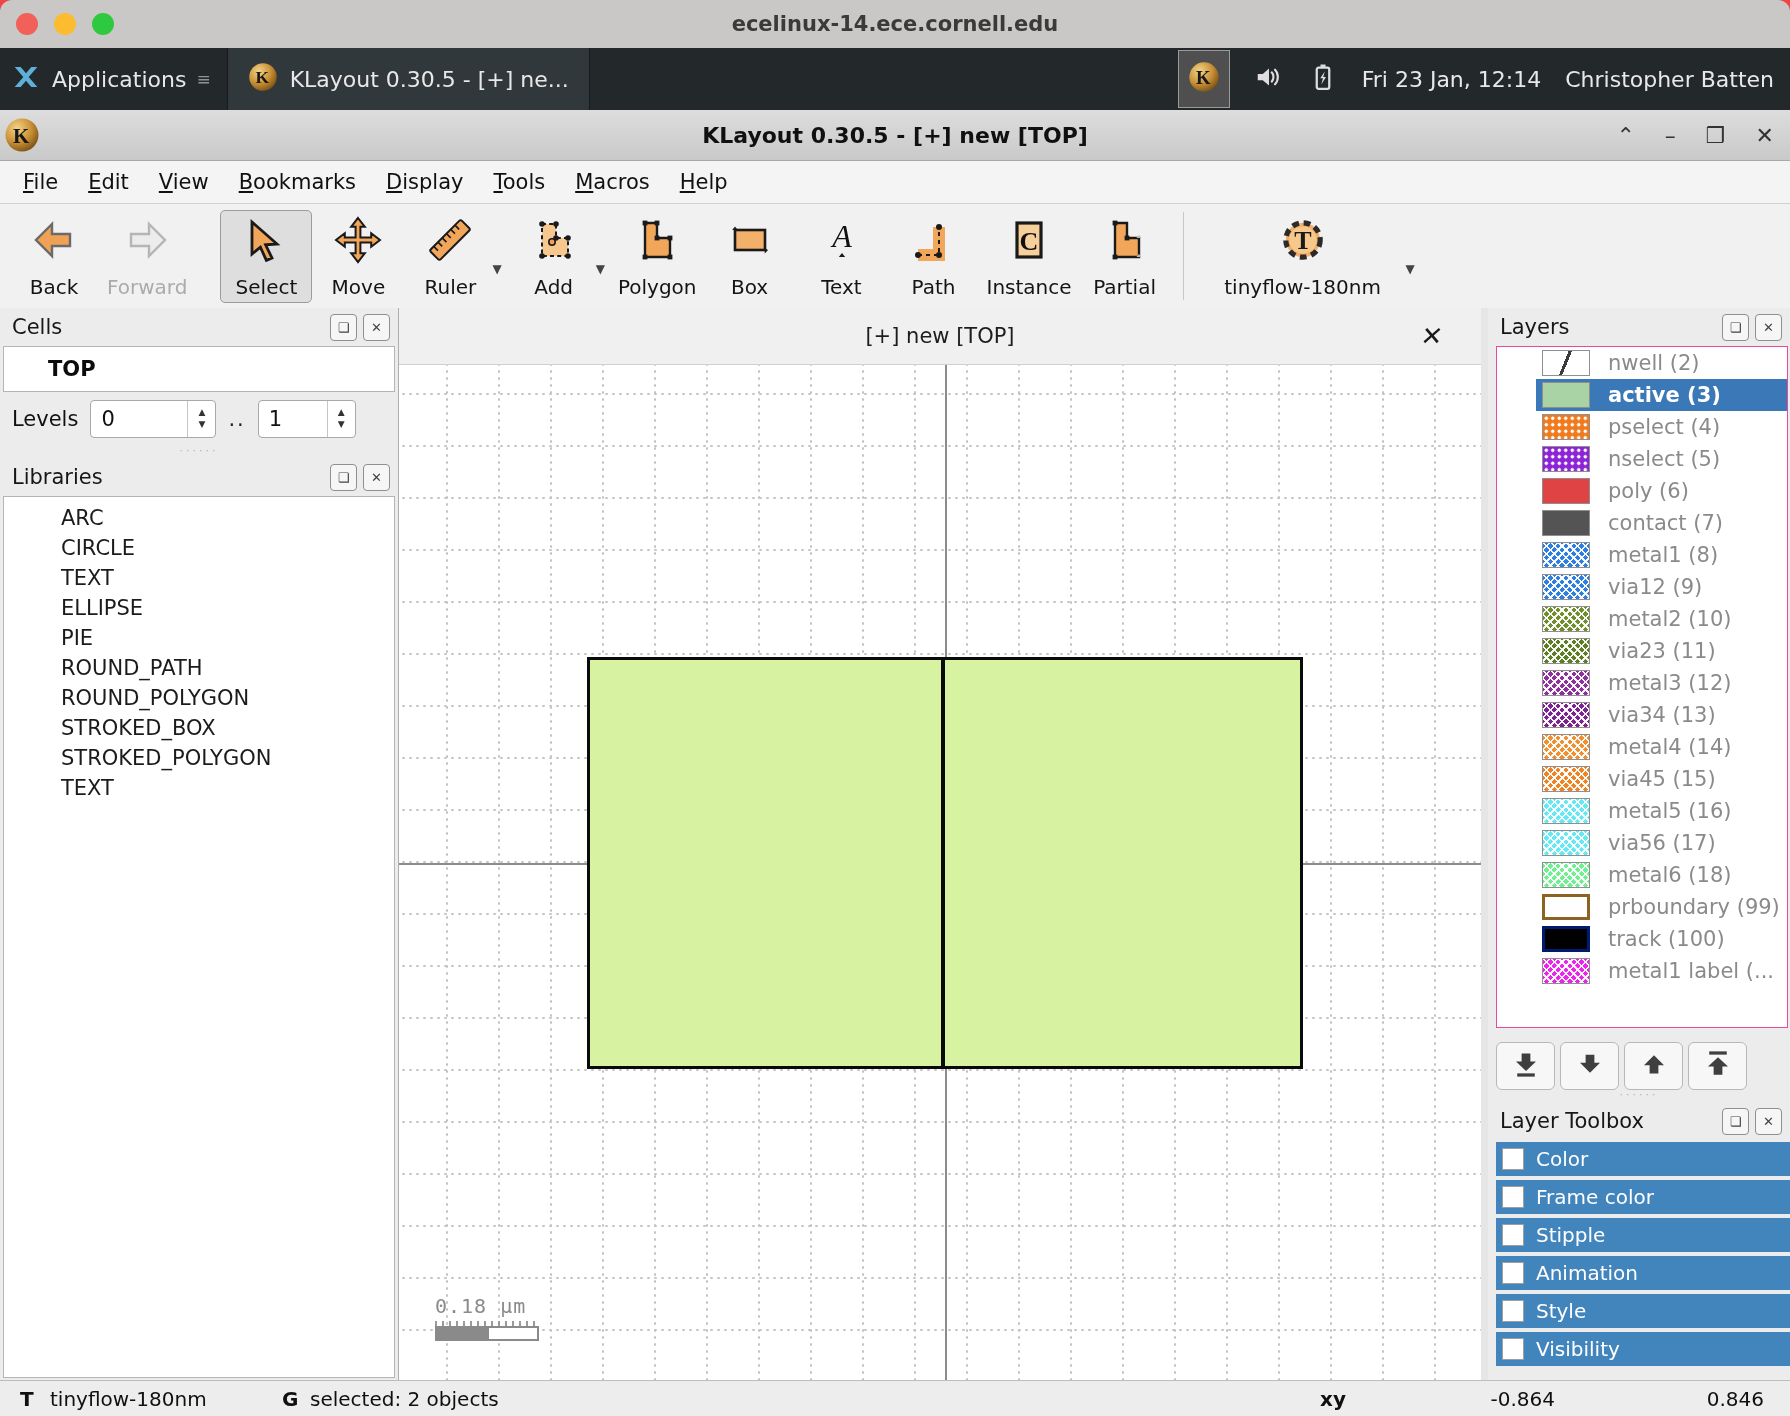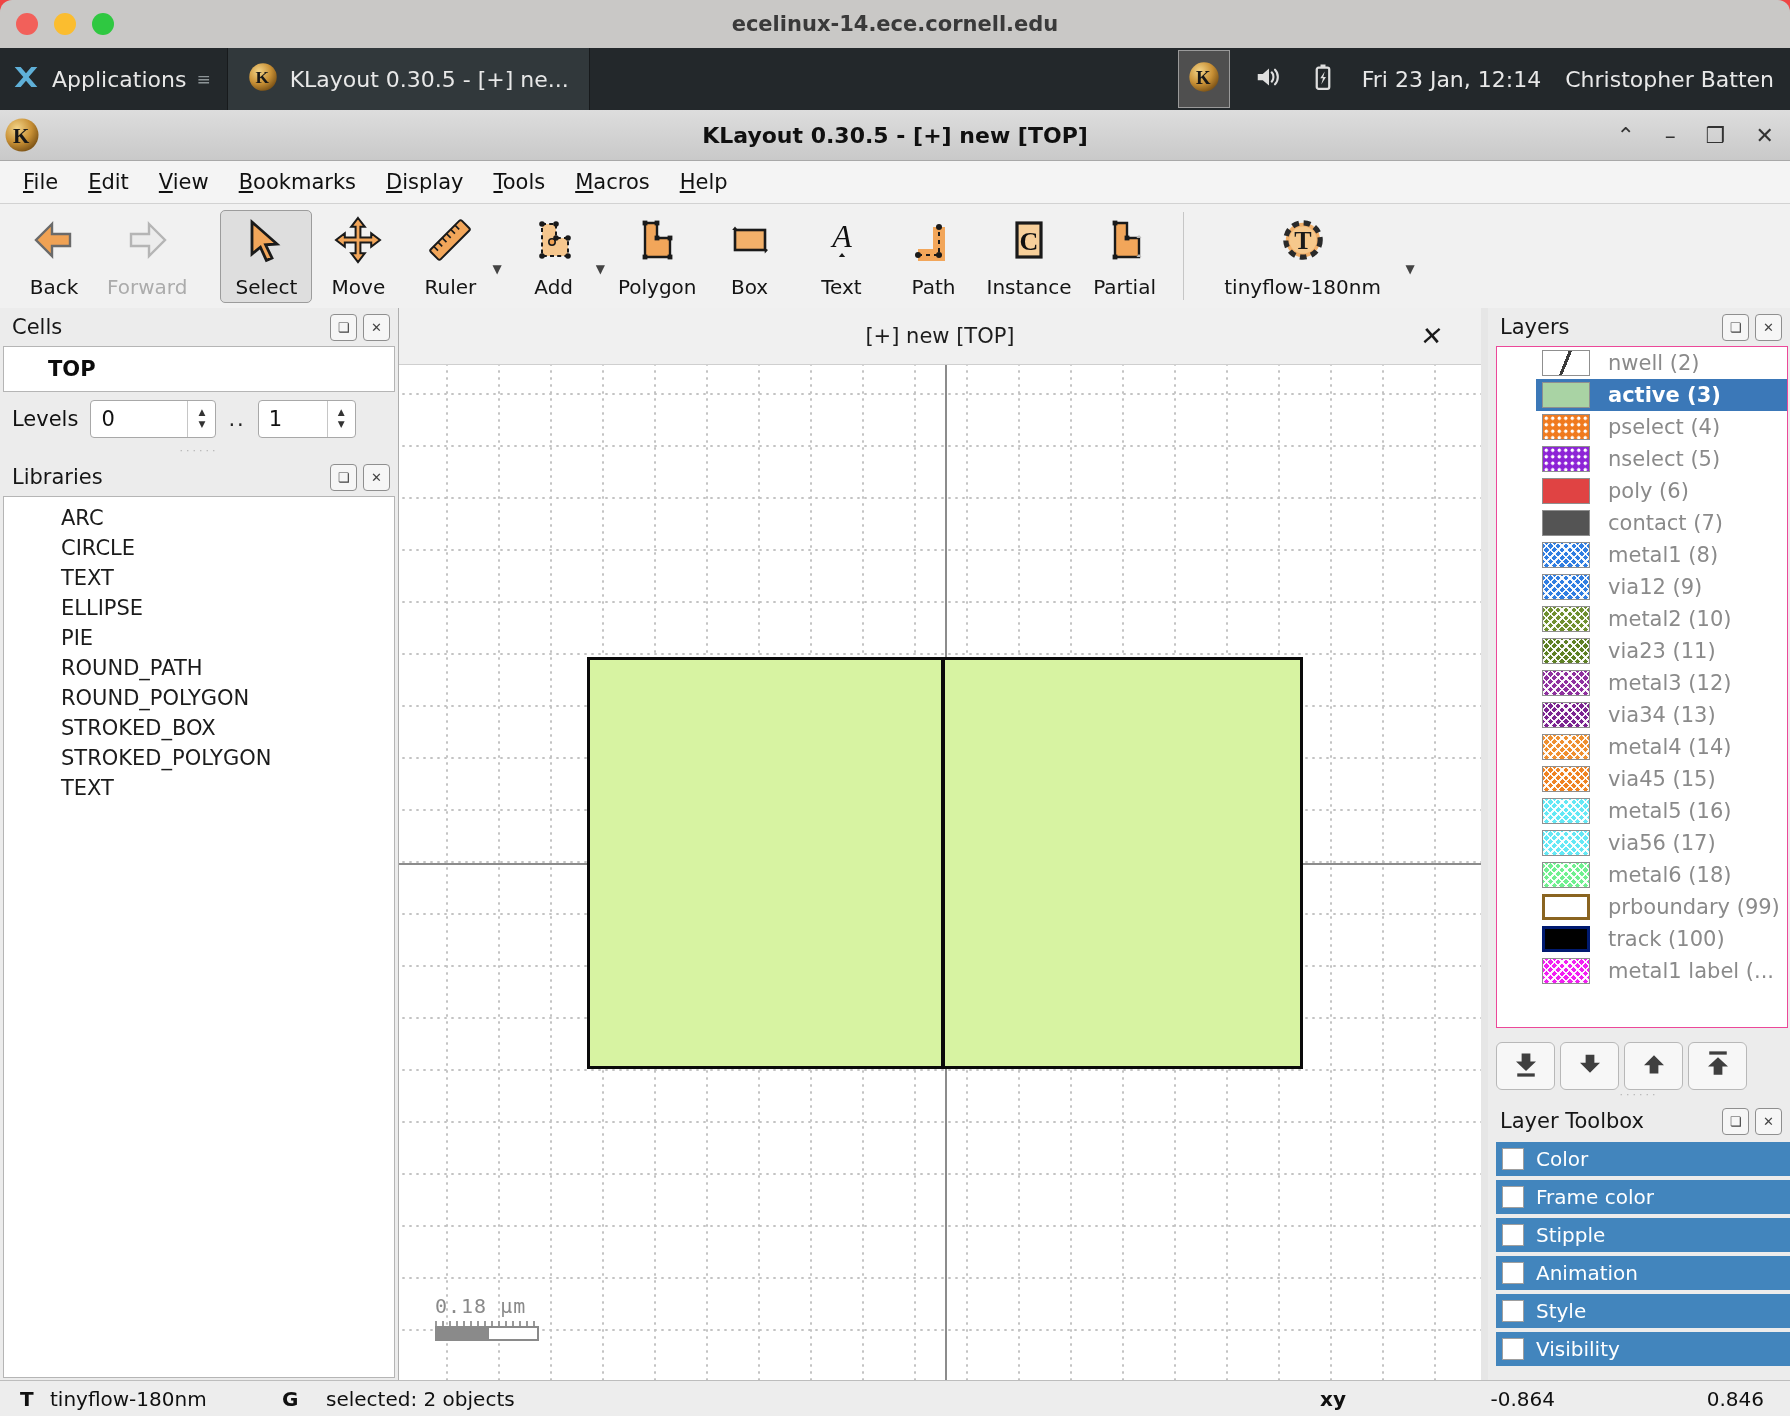--- a/index.html
+++ b/index.html
@@ -117,21 +117,21 @@
   .tbx-row{height:34px;background:#4285bd;display:flex;align-items:center;margin-bottom:4px;}
   .tbx-check{width:22px;height:22px;background:#fff;border:1px solid #9f9f9f;margin:0 12px 0 6px;box-sizing:border-box;}
   .tbx-label{color:#fff;font-size:20px;}
 
   
   .statusbar{position:absolute;left:0;right:0;bottom:0;height:35px;background:#ededed;border-top:1px solid #bdbdbd;font-size:20px;color:#101010;}
   .statusbar span{position:absolute;top:50%;transform:translateY(-50%);white-space:nowrap;}
   .st-t{left:20px;font-weight:bold;}
   .st-tech{left:50px;}
   .st-g{left:282px;font-weight:bold;}
-  .st-sel{left:326px;}
+  .st-sel{left:310px;}
   .st-xy{left:1320px;font-weight:bold;}
   .st-x{left:1440px;width:115px;text-align:right;}
   .st-y{right:26px;}
 </style>
 </head>
 <body>
 
 <div id="app">
 
   <div class="macbar">

